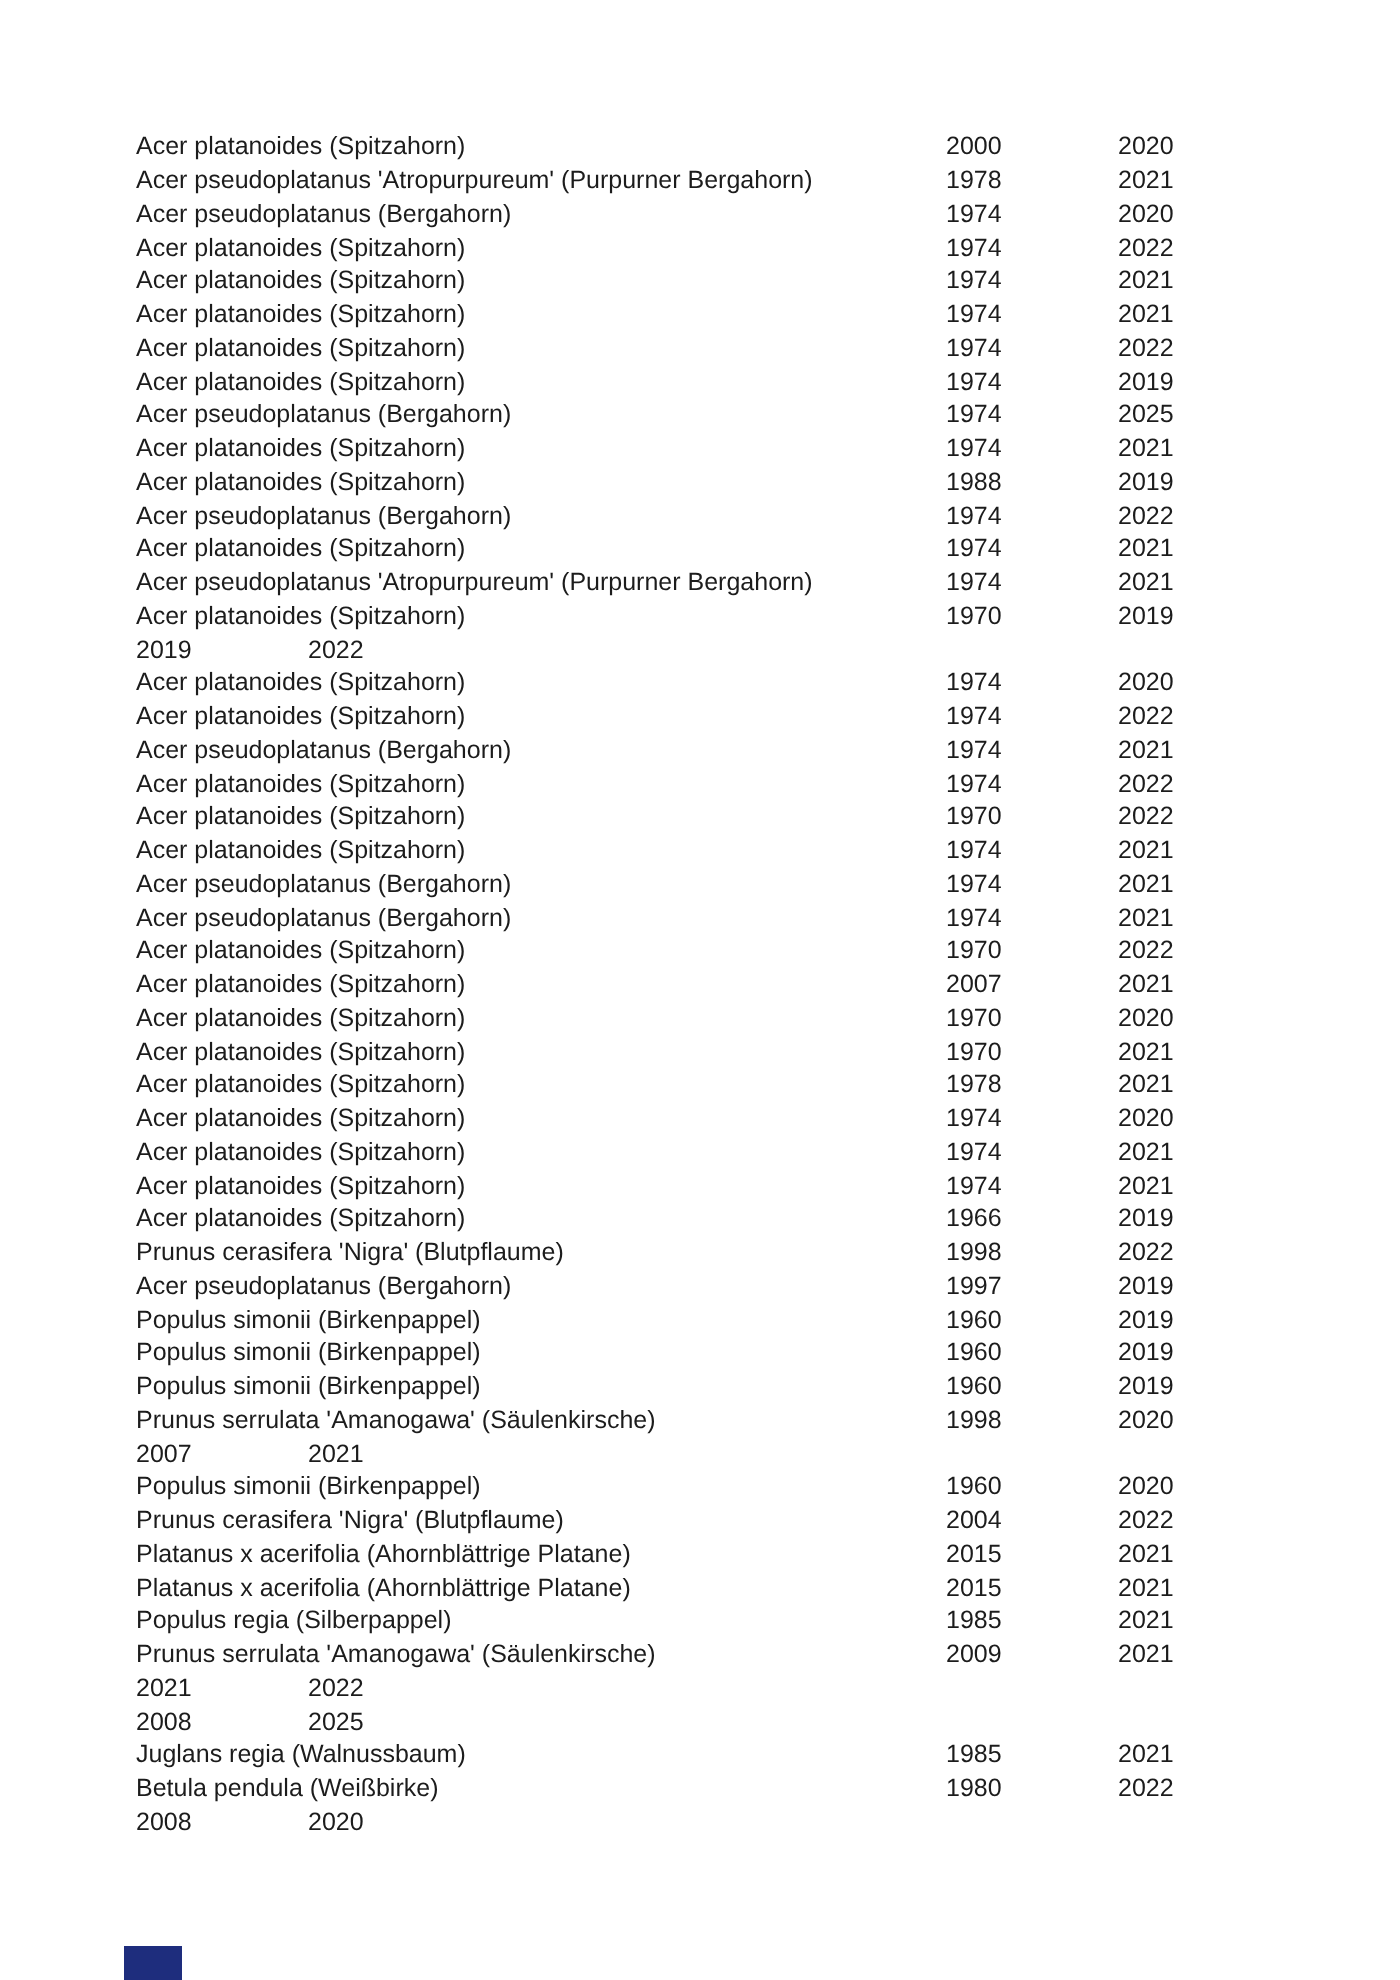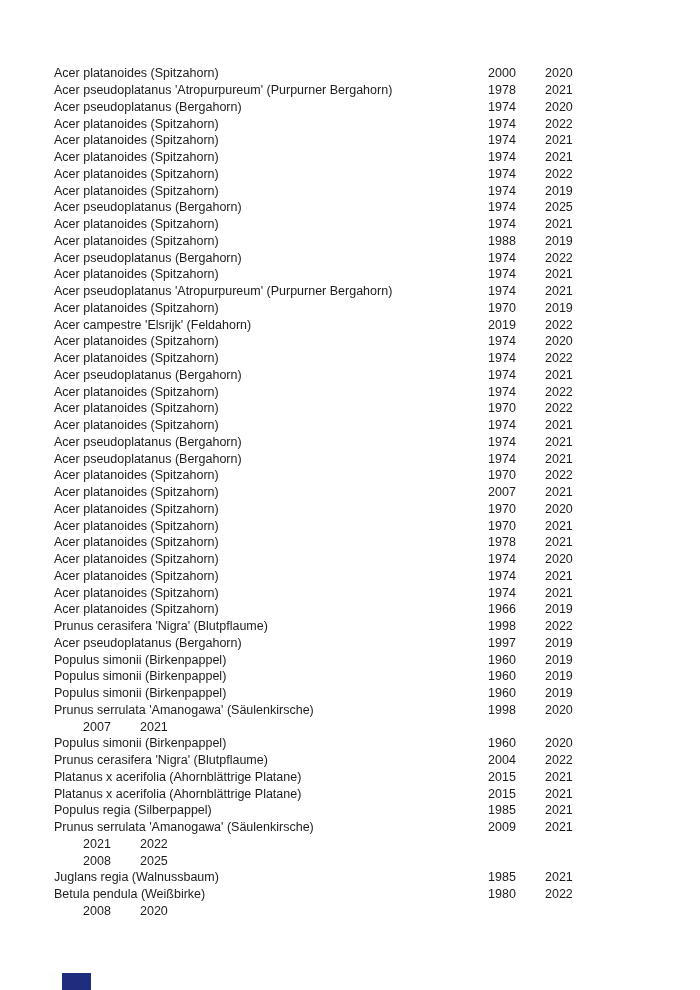--- a/index.html
+++ b/index.html
@@ -6,35 +6,35 @@
     margin: 0;
     padding: 0;
     width: 700px;
     height: 990px;
     background: #ffffff;
     font-family: "Liberation Sans", "DejaVu Sans", sans-serif;
     overflow: hidden;
   }
   .tree-table {
     position: absolute;
-    left: 54px;
+    left: 68px;
     top: 65px;
     width: 560px;
   }
   .row {
     display: flex;
     align-items: center;
     height: 16.75px;
     font-size: 12.5px;
     color: #1c1c1c;
     white-space: nowrap;
   }
   .cell { display: block; overflow: visible; }
   .cell.name { width: 405px; }
-  .cell.y1   { width: 86px; text-align: center; }
+  .cell.y1   { width: 86px; }
   .cell.y2   { width: 60px; }
   .blue-rect {
     position: absolute;
     left: 62px;
     top: 973px;
     width: 29px;
     height: 17px;
   }
 </style>
 </head>
@@ -125,21 +125,20 @@
     <span class="cell y2">2021</span>
   </div>
 
   <div class="row">
     <span class="cell name">Acer platanoides (Spitzahorn)</span>
     <span class="cell y1">1970</span>
     <span class="cell y2">2019</span>
   </div>
 
   <div class="row">
-    <span class="cell name">Acer campestre 'Elsrijk' (Feldahorn)</span>
     <span class="cell y1">2019</span>
     <span class="cell y2">2022</span>
   </div>
 
   <div class="row">
     <span class="cell name">Acer platanoides (Spitzahorn)</span>
     <span class="cell y1">1974</span>
     <span class="cell y2">2020</span>
   </div>
 

